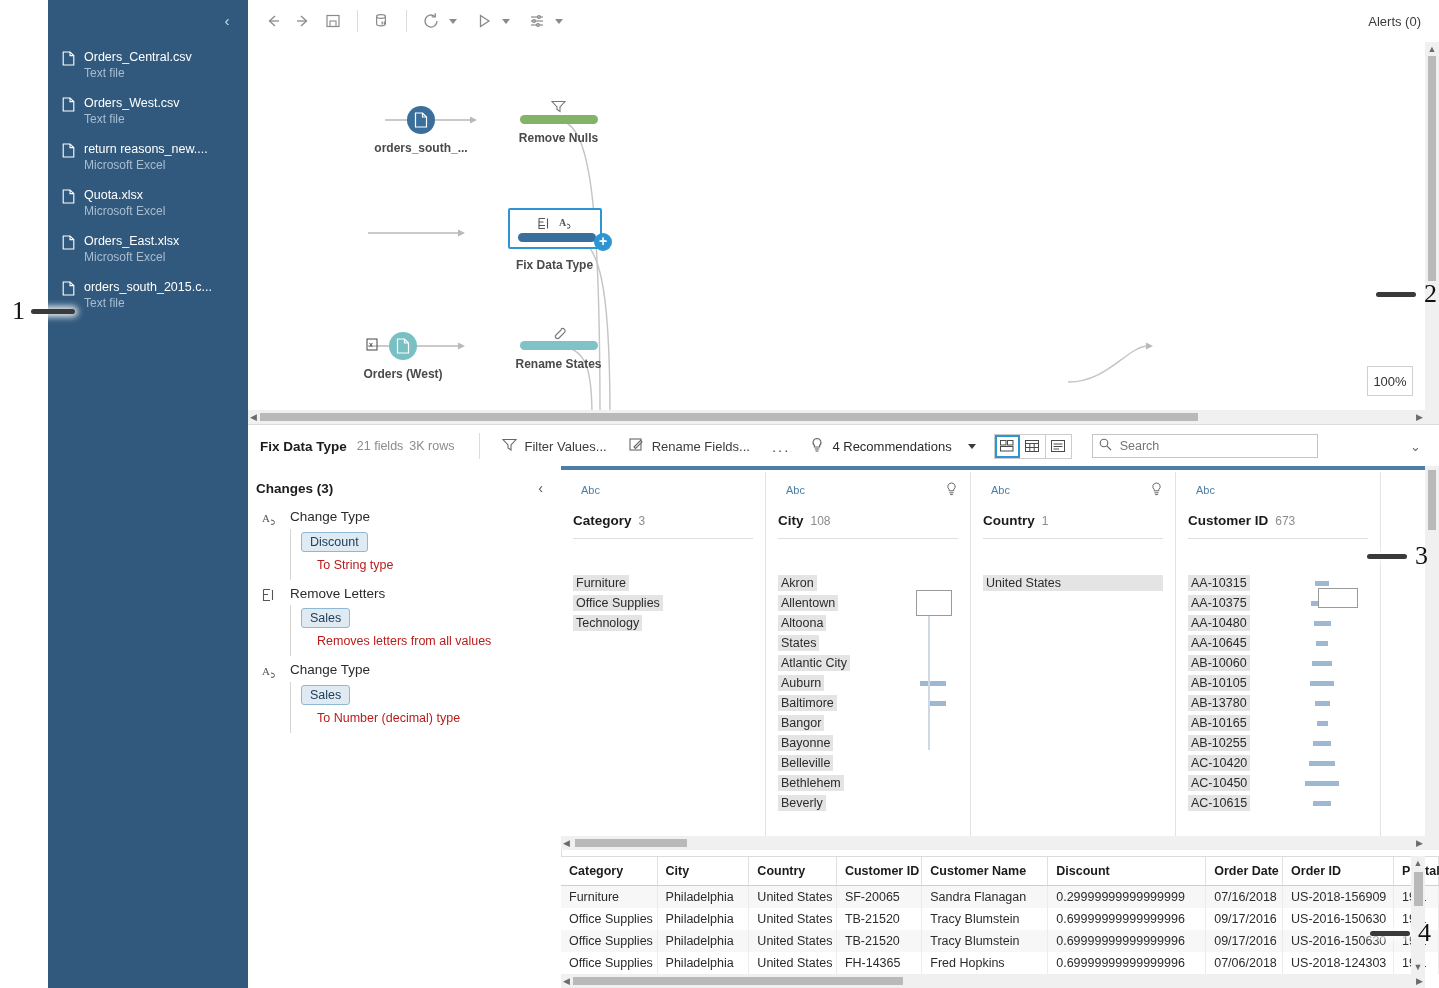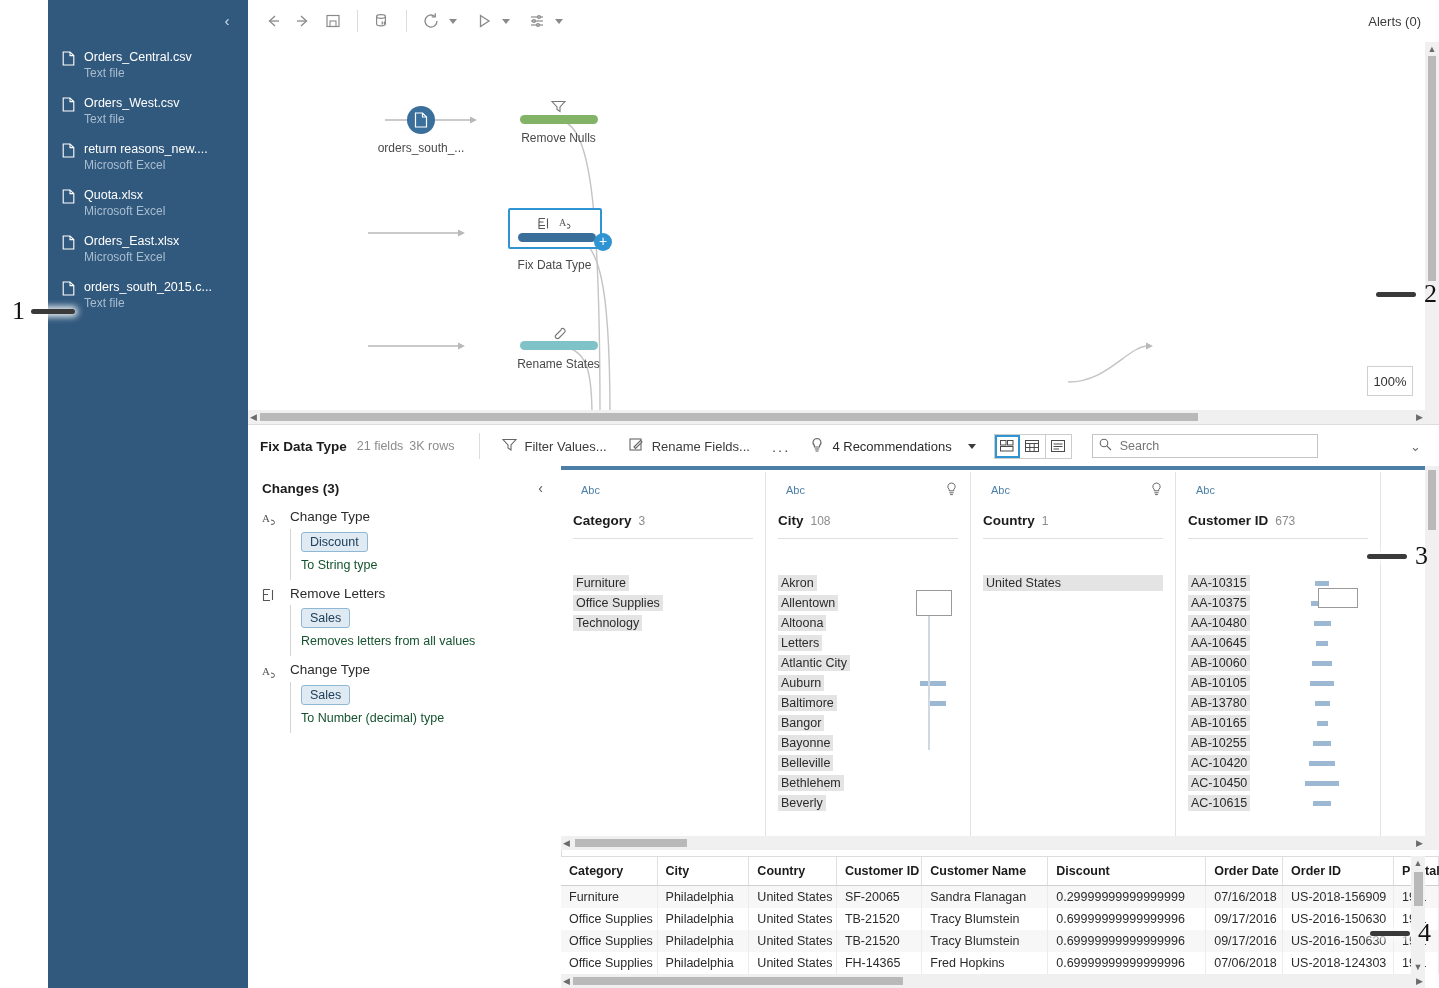--- a/index.html
+++ b/index.html
@@ -32,21 +32,21 @@
 
   
   #toolbar{position:absolute;left:248px;top:0;right:0;height:42px;background:#fff;border-bottom:1px solid #e2e2e2;display:flex;align-items:center;}
   .tb-btn{width:30px;height:30px;display:flex;align-items:center;justify-content:center;color:#888;cursor:pointer;}
   .tb-sep{width:1px;height:22px;background:#dcdcdc;margin:0 9px;}
   .caret{width:0;height:0;border-left:4px solid transparent;border-right:4px solid transparent;border-top:5px solid #8a8a8a;margin-left:3px;cursor:pointer;}
   #alerts{margin-left:auto;margin-right:18px;font-size:13px;color:#3c3c3c;cursor:pointer;}
 
   
   #flow{position:absolute;left:248px;top:42px;right:0;height:382px;background:#fff;overflow:hidden;}
-  #flow-canvas{position:absolute;left:0;top:0;right:14px;bottom:14px;}
+  #flow-canvas{position:absolute;left:0;top:0;right:14px;bottom:14px;font-weight:bold;}
   .node{position:absolute;text-align:center;}
   .node .lbl{font-size:12px;color:#4a4a4a;margin-top:7px;white-space:nowrap;}
   .circ{width:28px;height:28px;border-radius:50%;display:inline-flex;align-items:center;justify-content:center;}
   .circ.blue{background:#3a6f9c;}
   .circ.teal{background:#78c0c4;}
   .step{width:78px;height:9px;border-radius:5px;}
   .step.green{background:#82b366;}
   .step.blue{background:#3a6f9c;}
   .step.teal{background:#7fc2c8;}
   .step-ico{height:17px;display:flex;align-items:center;justify-content:center;gap:7px;color:#555;}
@@ -73,29 +73,29 @@
   .viewgrp{display:flex;margin-left:18px;border:1px solid #ccc;}
   .viewbtn{width:25px;height:23px;display:flex;align-items:center;justify-content:center;border-right:1px solid #ccc;cursor:pointer;background:#fff;}
   .viewbtn:last-child{border-right:none;}
   .viewbtn.active{border:2px solid #2e94d2;width:25px;height:23px;box-sizing:border-box;}
   #searchbox{margin-left:20px;width:212px;height:22px;border:1px solid #c4c4c4;display:flex;align-items:center;padding:0 6px;gap:6px;}
   #searchbox input{border:none;outline:none;font-size:12.5px;color:#333;width:100%;font-family:"Liberation Sans",sans-serif;background:transparent;}
   #chev-right{margin-left:auto;margin-right:18px;color:#6b6b6b;font-size:13px;cursor:pointer;}
 
   
   #changes{position:absolute;left:248px;top:466px;width:313px;bottom:0;background:#fff;border-right:1px solid #dcdcdc;}
-  .ch-head{display:flex;align-items:center;justify-content:space-between;padding:14px 18px 10px 14px;}
+  .ch-head{display:flex;align-items:center;justify-content:space-between;padding:14px 18px 10px 8px;}
   .ch-head .t{font-size:13.5px;font-weight:bold;color:#1b1b1b;}
   .ch-item{padding:3px 0 3px 14px;position:relative;}
   .ch-row{display:flex;align-items:flex-start;gap:10px;}
   .ch-ico{width:18px;flex:0 0 18px;color:#555;padding-top:2px;}
   .ch-ttl{font-size:13.5px;color:#2b2b2b;}
   .ch-body{margin-left:28px;border-left:1px solid #d4d4d4;padding:3px 0 8px 10px;}
   .pill{display:inline-block;border:1px solid #8fb8d6;background:#dfeaf3;border-radius:3px;padding:2px 8px;font-size:12.5px;color:#20405c;}
-  .ch-desc{font-size:12.5px;color:#14532d;margin-top:6px;}
+  .ch-desc{font-size:12.5px;color:#b91c1c;margin-top:6px;margin-left:16px;}
 
   
   #profile{position:absolute;left:561px;top:466px;right:0;height:384px;background:#fff;}
   #accent{position:absolute;left:0;top:0;right:0;height:4px;background:#4c7ea6;}
   #cards{position:absolute;left:0;top:6px;right:14px;bottom:14px;display:flex;}
   .card{flex:0 0 205px;border-right:1px solid #e3e3e3;padding:12px 12px 0 12px;position:relative;box-sizing:border-box;}
   .card .abc{font-size:11px;color:#4a7fa8;margin-left:8px;}
   .card .bulb{position:absolute;right:12px;top:10px;color:#666;}
   .card .fname{font-size:13.5px;font-weight:bold;color:#1b1b1b;margin-top:17px;}
   .card .fcount{font-size:12px;color:#8c8c8c;font-weight:normal;margin-left:7px;}
@@ -301,20 +301,37 @@
                 <path d="M9 8 q3 0 3 2.5 t-3 1.5" fill="none" stroke="#555" stroke-width="1"></path>
               </svg>
           </span>
         </div>
         <div class="step blue" style="margin:0 auto;"></div>
       </div>
       <div class="plus-node" style="left:127px;top:25px;">+</div>
       <div class="lbl" style="margin-top:9px;">Fix Data Type</div>
     </div>
 
+    <div class="node" style="left:75px;top:290px;width:160px;">
+      <span style="position:relative;display:inline-block;">
+        <span style="position:absolute;left:-23px;top:6px;">
+          <svg width="13" height="13" viewBox="0 0 13 13">
+              <rect x="1" y="1" width="10" height="11" fill="none" stroke="#555" stroke-width="1.1"></rect>
+              <text x="3" y="9" font-size="7" fill="#555" font-family="Liberation Sans, sans-serif">x</text>
+            </svg>
+        </span>
+        <span class="circ teal">
+          <svg width="14" height="16" viewBox="0 0 14 16">
+              <path d="M1.5 1 H8.5 L12.5 5 V15 H1.5 Z" fill="none" stroke="#fff" stroke-width="1.2"></path>
+              <path d="M8.5 1 V5 H12.5" fill="none" stroke="#fff" stroke-width="1.2"></path>
+            </svg>
+        </span>
+      </span>
+      <div class="lbl">Orders (West)</div>
+    </div>
 
     <div class="node" style="left:223px;top:282px;width:175px;">
       <div class="step-ico">
         <svg width="14" height="14" viewBox="0 0 14 14">
             <path d="M9 3 a2.5 2.5 0 0 1 3.5 3.5 l-5.5 5.5 a2 2 0 0 1 -3 -3 l5.5 -5.5" fill="none" stroke="#777" stroke-width="1.1"></path>
           </svg>
       </div>
       <div class="step teal" style="margin:0 auto;"></div>
       <div class="lbl">Rename States</div>
     </div>
@@ -489,21 +506,21 @@
           <div class="vrow">
       <span class="vtxt hl">Akron</span>
     </div>
           <div class="vrow">
       <span class="vtxt hl">Allentown</span>
     </div>
           <div class="vrow">
       <span class="vtxt hl">Altoona</span>
     </div>
           <div class="vrow">
-      <span class="vtxt hl">Letters</span>
+      <span class="vtxt hl">States</span>
     </div>
           <div class="vrow">
       <span class="vtxt hl">Atlantic City</span>
     </div>
           <div class="vrow">
       <span class="vtxt hl">Auburn</span>
             <span class="vbar" style="right:12px;width:26px;"></span>
     </div>
           <div class="vrow">
       <span class="vtxt hl">Baltimore</span>

